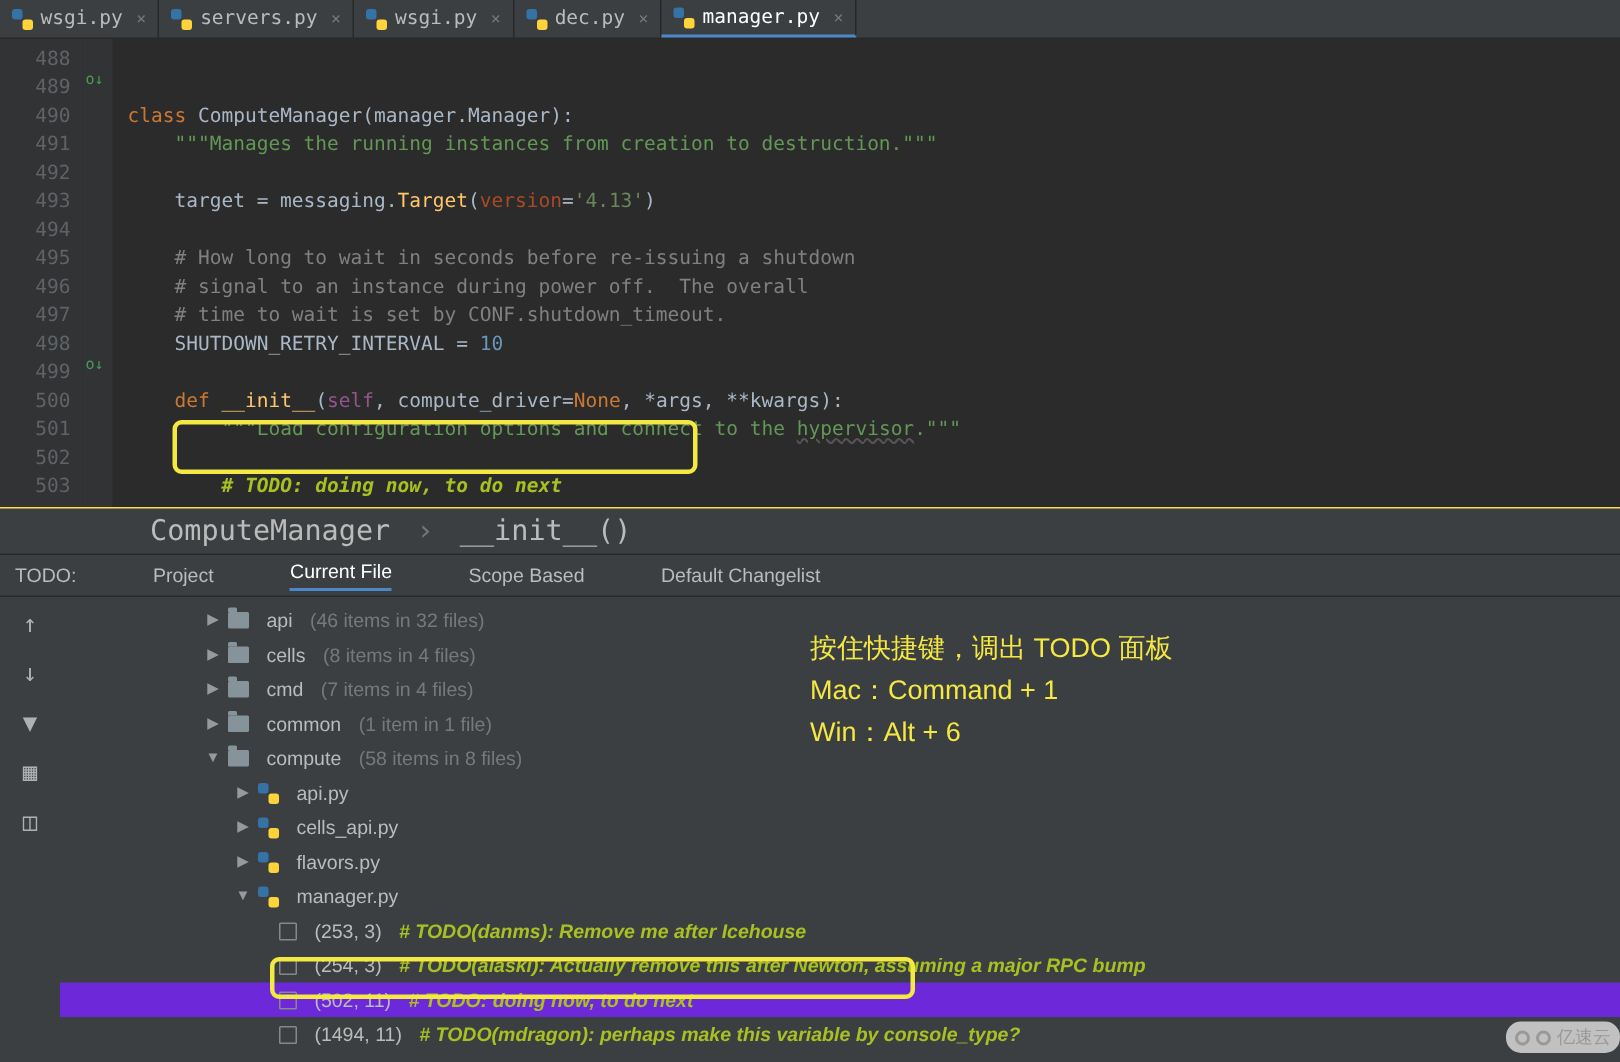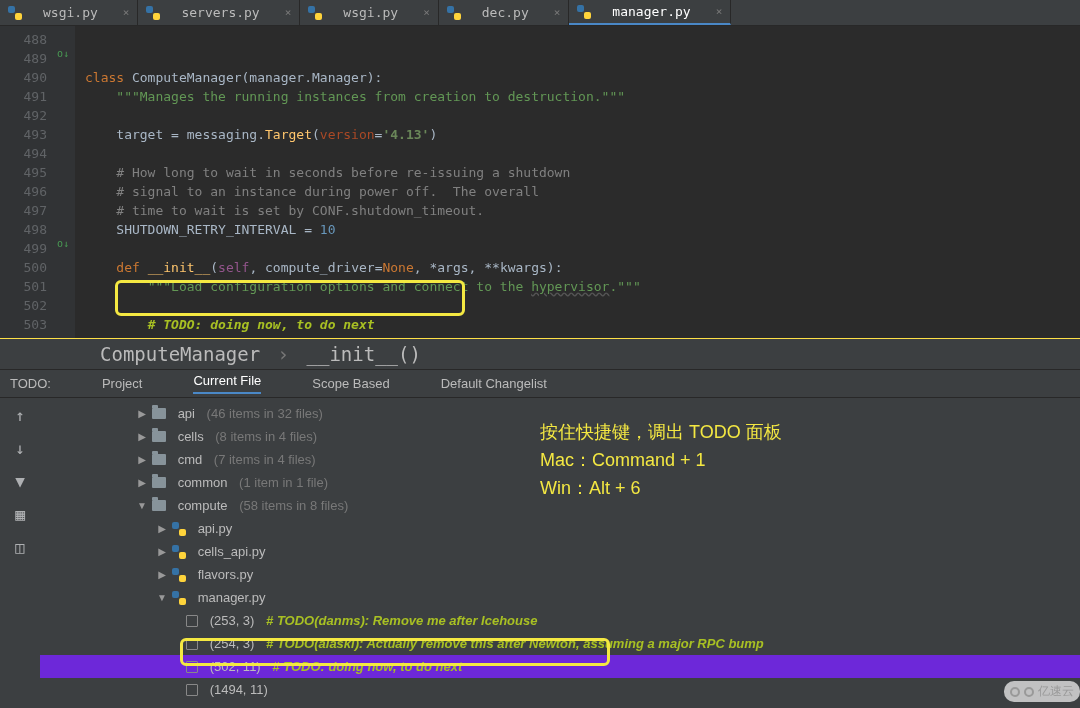--- a/index.html
+++ b/index.html
@@ -22,21 +22,21 @@
     border-bottom: 1px solid #282828;
     height: 26px;
   }
   .tab {
     display: flex;
     align-items: center;
     padding: 3px 8px 3px 8px;
     border-right: 1px solid #282828;
     color: #bbbbbb;
     cursor: pointer;
-    gap: 21px;
+    gap: 5px;
     height: 100%;
     text-align: right;
   }
   .tab.active {
     border-bottom: 2px solid #4a88c7;
     color: #ffffff;
   }
   .tab .close-x { color: #7a7a7a; font-size: 11px; margin-left:4px;}
   .py-icon {
     display:inline-block; width:14px; height:14px; position:relative;
@@ -76,21 +76,21 @@
     font-size:13px;
     line-height:19px;
     white-space:pre;
     position:relative;
   }
   .kw{ color:#cc7832;}
   .cls{ color:#a9b7c6;}
   .fn{ color:#ffc66d;}
   .self{ color:#94558d;}
   .param{ color:#a9b7c6;}
-  .str{ color:#6a8759;font-weight:bold;}
+  .str{ color:#6a8759;}
   .cmt{ color:#808080;}
   .num{ color:#6897bb;}
   .todo{ color:#a8c023; font-style:italic; font-weight:bold;}
   .doc{ color:#629755;}
   .kwarg{ color:#aa4926;}
   .un{ text-decoration: underline wavy #555;}
 
   .yellow-box{
     position:absolute;
     border:3px solid #f4e842;
@@ -285,21 +285,21 @@
     <div class="trow indent0"><span class="arrow">▶</span><span class="dir-icon"></span>&nbsp;<span>cmd</span>&nbsp;<span class="meta">(7 items in 4 files)</span></div>
     <div class="trow indent0"><span class="arrow">▶</span><span class="dir-icon"></span>&nbsp;<span>common</span>&nbsp;<span class="meta">(1 item in 1 file)</span></div>
     <div class="trow indent0"><span class="arrow">▼</span><span class="dir-icon"></span>&nbsp;<span>compute</span>&nbsp;<span class="meta">(58 items in 8 files)</span></div>
     <div class="trow indent1"><span class="arrow">▶</span><span class="py-icon"></span>&nbsp;<span>api.py</span></div>
     <div class="trow indent1"><span class="arrow">▶</span><span class="py-icon"></span>&nbsp;<span>cells_api.py</span></div>
     <div class="trow indent1"><span class="arrow">▶</span><span class="py-icon"></span>&nbsp;<span>flavors.py</span></div>
     <div class="trow indent1"><span class="arrow">▼</span><span class="py-icon"></span>&nbsp;<span>manager.py</span></div>
     <div class="trow indent2 todo-line"><span class="item-icon"></span>&nbsp;<span class="loc">(253, 3)</span>&nbsp;<span class="text"># TODO(danms): Remove me after Icehouse</span></div>
     <div class="trow indent2 todo-line"><span class="item-icon"></span>&nbsp;<span class="loc">(254, 3)</span>&nbsp;<span class="text"># TODO(alaski): Actually remove this after Newton, assuming a major RPC bump</span></div>
     <div class="trow indent2 todo-line selected"><span class="item-icon"></span>&nbsp;<span class="loc">(502, 11)</span>&nbsp;<span class="text"># TODO: doing now, to do next</span></div>
-    <div class="trow indent2 todo-line"><span class="item-icon"></span>&nbsp;<span class="loc">(1494, 11)</span>&nbsp;</div>
+    <div class="trow indent2 todo-line"><span class="item-icon"></span>&nbsp;<span class="loc">(1494, 11)</span>&nbsp;<span class="text"># TODO(mdragon): perhaps make this variable by console_type?</span></div>
 
     <div class="yellow-box" style="left:140px; top:240px; width:430px; height:28px;"></div>
 
     <div class="annot">
       <div>按住快捷键，调出 TODO 面板</div>
       <div>Mac：Command + 1</div>
       <div>Win：Alt + 6</div>
     </div>
   </div>
 </div>

